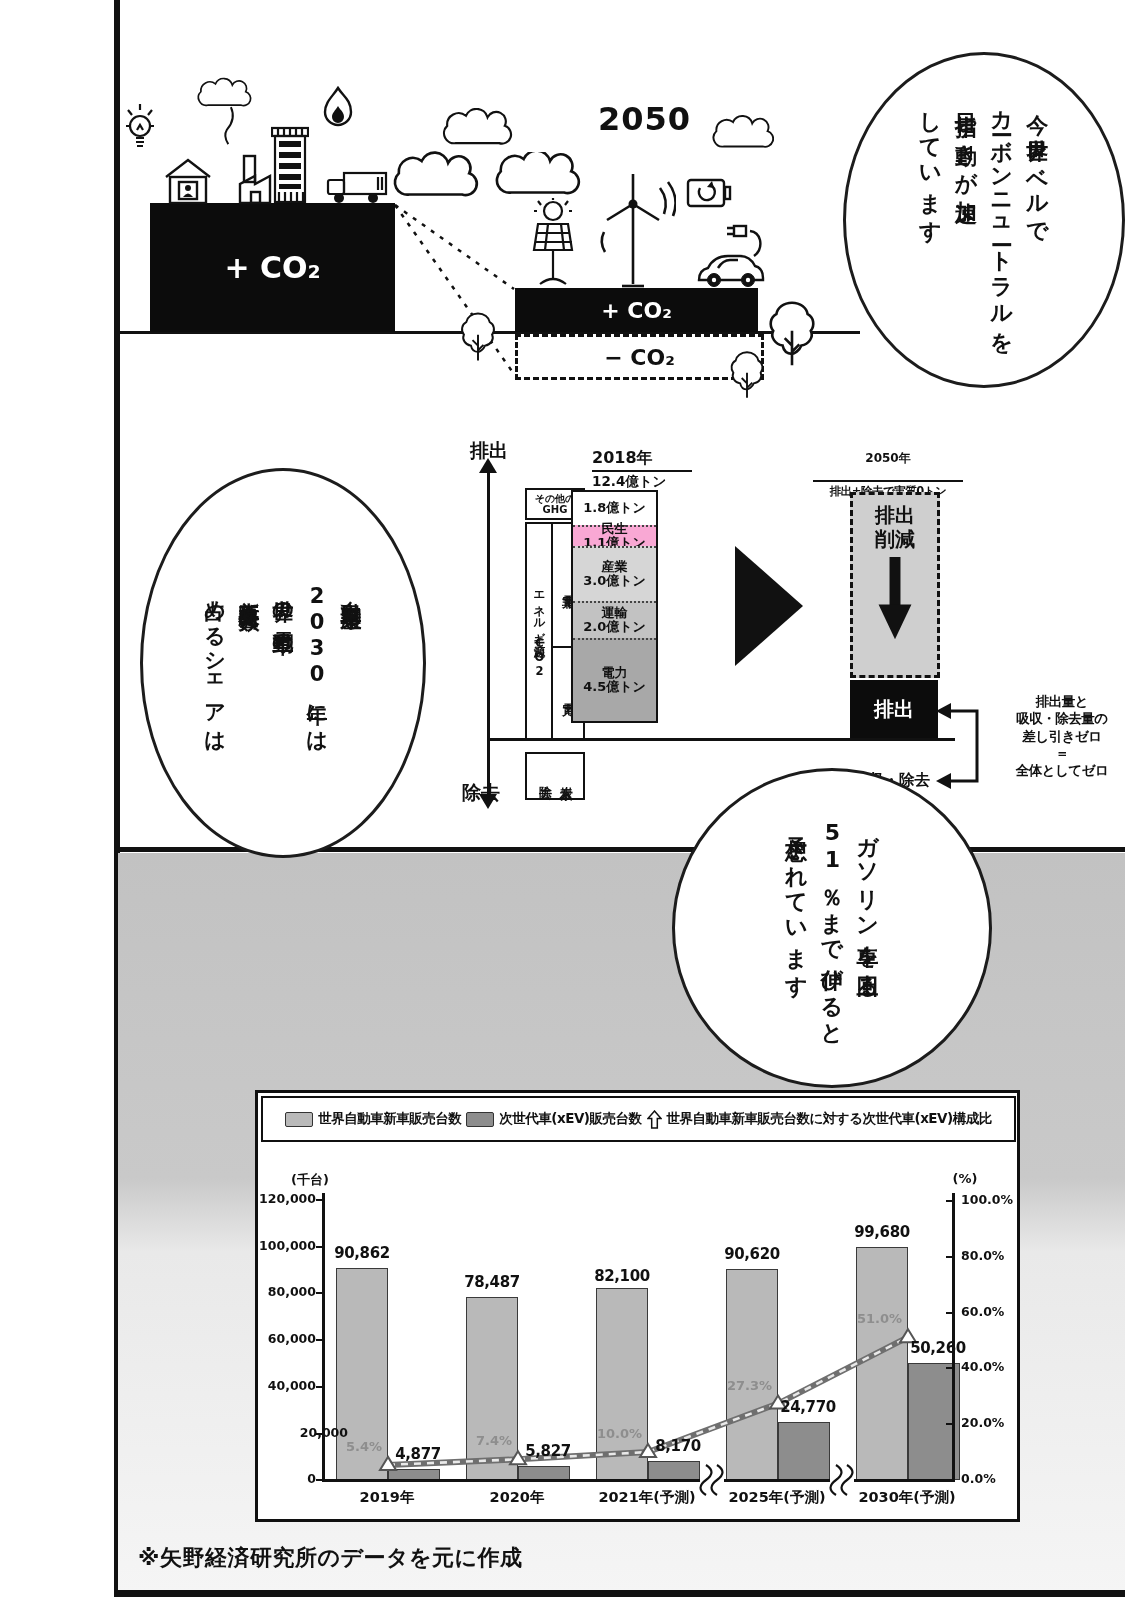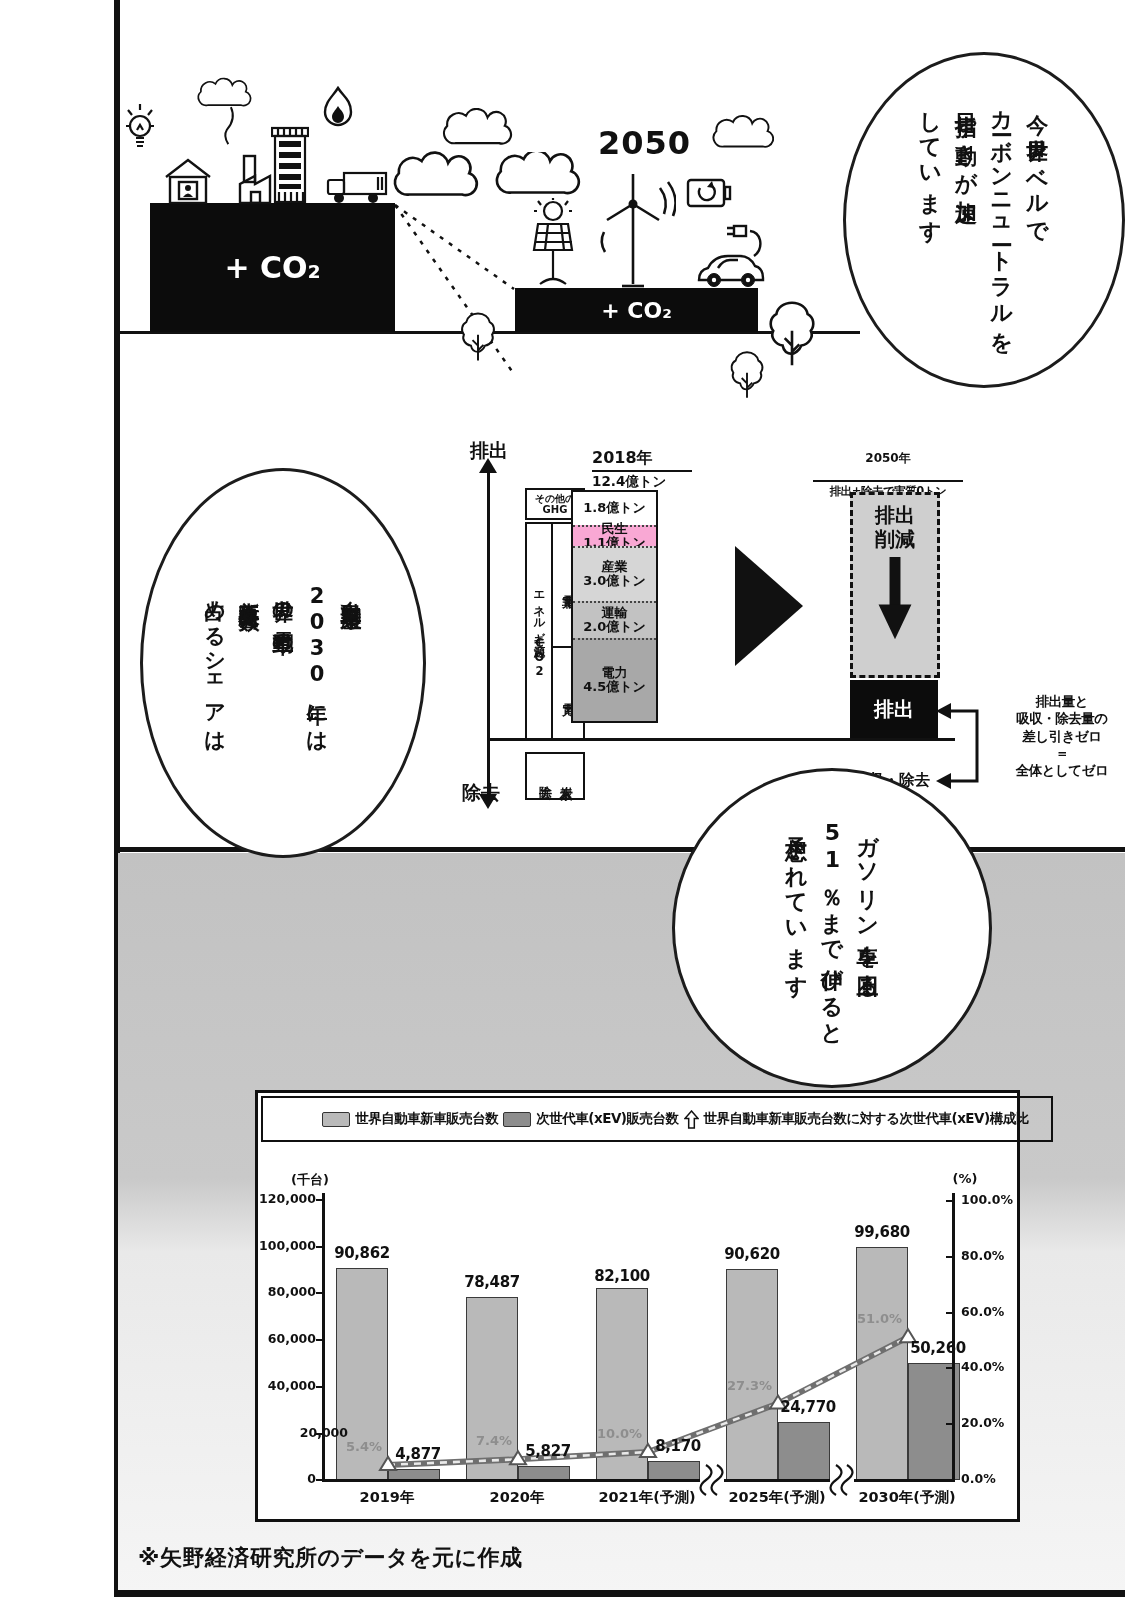--- a/index.html
+++ b/index.html
@@ -25,21 +25,21 @@
   .seg{display:flex;flex-direction:column;align-items:center;justify-content:center;
        font-size:13px;font-weight:bold;line-height:1.12;border-top:2px dotted #444;box-sizing:border-box;}
   .seg:first-child{border-top:none;}
   .tri-up{position:absolute;width:0;height:0;border-left:9px solid transparent;border-right:9px solid transparent;border-bottom:15px solid #111;}
   .tri-down{position:absolute;width:0;height:0;border-left:9px solid transparent;border-right:9px solid transparent;border-top:15px solid #111;}
   .big-tri{position:absolute;width:0;height:0;border-top:60px solid transparent;border-bottom:60px solid transparent;border-left:68px solid #111;}
   
   #bottom-bg{position:absolute;left:118px;top:853px;width:1007px;height:739px;
      background:linear-gradient(to bottom,#c2c2c2 0%,#c9c9c9 44%,#e9e9e9 54%,#f5f5f5 100%);z-index:1;}
   #xev-chart{position:absolute;left:255px;top:1090px;width:765px;height:432px;background:#fff;border:3px solid #101010;box-sizing:border-box;z-index:20;}
-  #legend-bar{position:absolute;left:3px;top:3px;width:751px;height:42px;border:2px solid #101010;display:flex;align-items:center;justify-content:center;gap:5px;font-weight:bold;font-size:13.5px;letter-spacing:-0.5px;padding-left:37px;}
+  #legend-bar{position:absolute;left:3px;top:3px;width:751px;height:42px;border:2px solid #101010;display:flex;align-items:center;justify-content:center;gap:5px;font-weight:bold;font-size:13.5px;letter-spacing:-0.5px;}
   .swatch{display:inline-block;width:26px;height:13px;border:1.5px solid #333;border-radius:2px;}
   .bar{position:absolute;border:1px solid #3a3a3a;box-sizing:border-box;z-index:2;
        background-image:radial-gradient(rgba(0,0,0,0.10) 1px,transparent 1.2px);background-size:4px 4px;}
   .val-label{position:absolute;text-align:center;font-weight:bold;font-size:15px;letter-spacing:-0.4px;z-index:6;}
   .pct-label{position:absolute;text-align:right;font-weight:bold;font-size:13px;color:#8e8e8e;z-index:7;}
   .x-label{position:absolute;text-align:center;font-weight:bold;font-size:14.5px;z-index:6;}
   .tick-label{position:absolute;font-size:12.5px;font-weight:bold;z-index:3;}
   .tick-left{text-align:right;}
   .tick-mark{position:absolute;background:#111;z-index:3;}
   #plot-svg{position:absolute;left:0;top:0;z-index:5;pointer-events:none;}
@@ -65,22 +65,25 @@
   <div class="line" style="left:114px;top:1590px;width:1011px;height:7px;z-index:10;"></div>
 
   <div class="line" style="left:118px;top:331px;width:742px;height:3px;"></div>
 
   <div class="blockCO2" style="left:150px;top:203px;width:245px;height:129px;font-size:30px;">
     <span>+ CO₂</span>
   </div>
   <div class="blockCO2" style="left:515px;top:288px;width:243px;height:44px;font-size:22px;">
     <span>+ CO₂</span>
   </div>
-
-  <div class="abs b" style="left:598px;top:124px;font-size:32px;letter-spacing:1px;">2050</div>
+  <div class="dashedCO2" style="left:515px;top:334px;width:243px;height:40px;font-size:22px;">
+    <span>− CO₂</span>
+  </div>
+
+  <div class="abs b" style="left:598px;top:100px;font-size:32px;letter-spacing:1px;">2050</div>
 
   <svg class="abs" width="1125" height="860" style="left:0;top:0;z-index:2;pointer-events:none;">
     <line x1="395" y1="205" x2="514" y2="289" stroke="#111" stroke-width="2.5" stroke-dasharray="4 7"></line>
     <line x1="395" y1="205" x2="514" y2="374" stroke="#111" stroke-width="2.5" stroke-dasharray="4 7"></line>
   </svg>
 
   <div class="icon" style="left:124px;top:100px;width:32px;height:60px;">
     <svg viewBox="0 0 32 60">
         <g fill="none" stroke="#111" stroke-width="2.2">
       <circle cx="16" cy="26" r="10"></circle>

